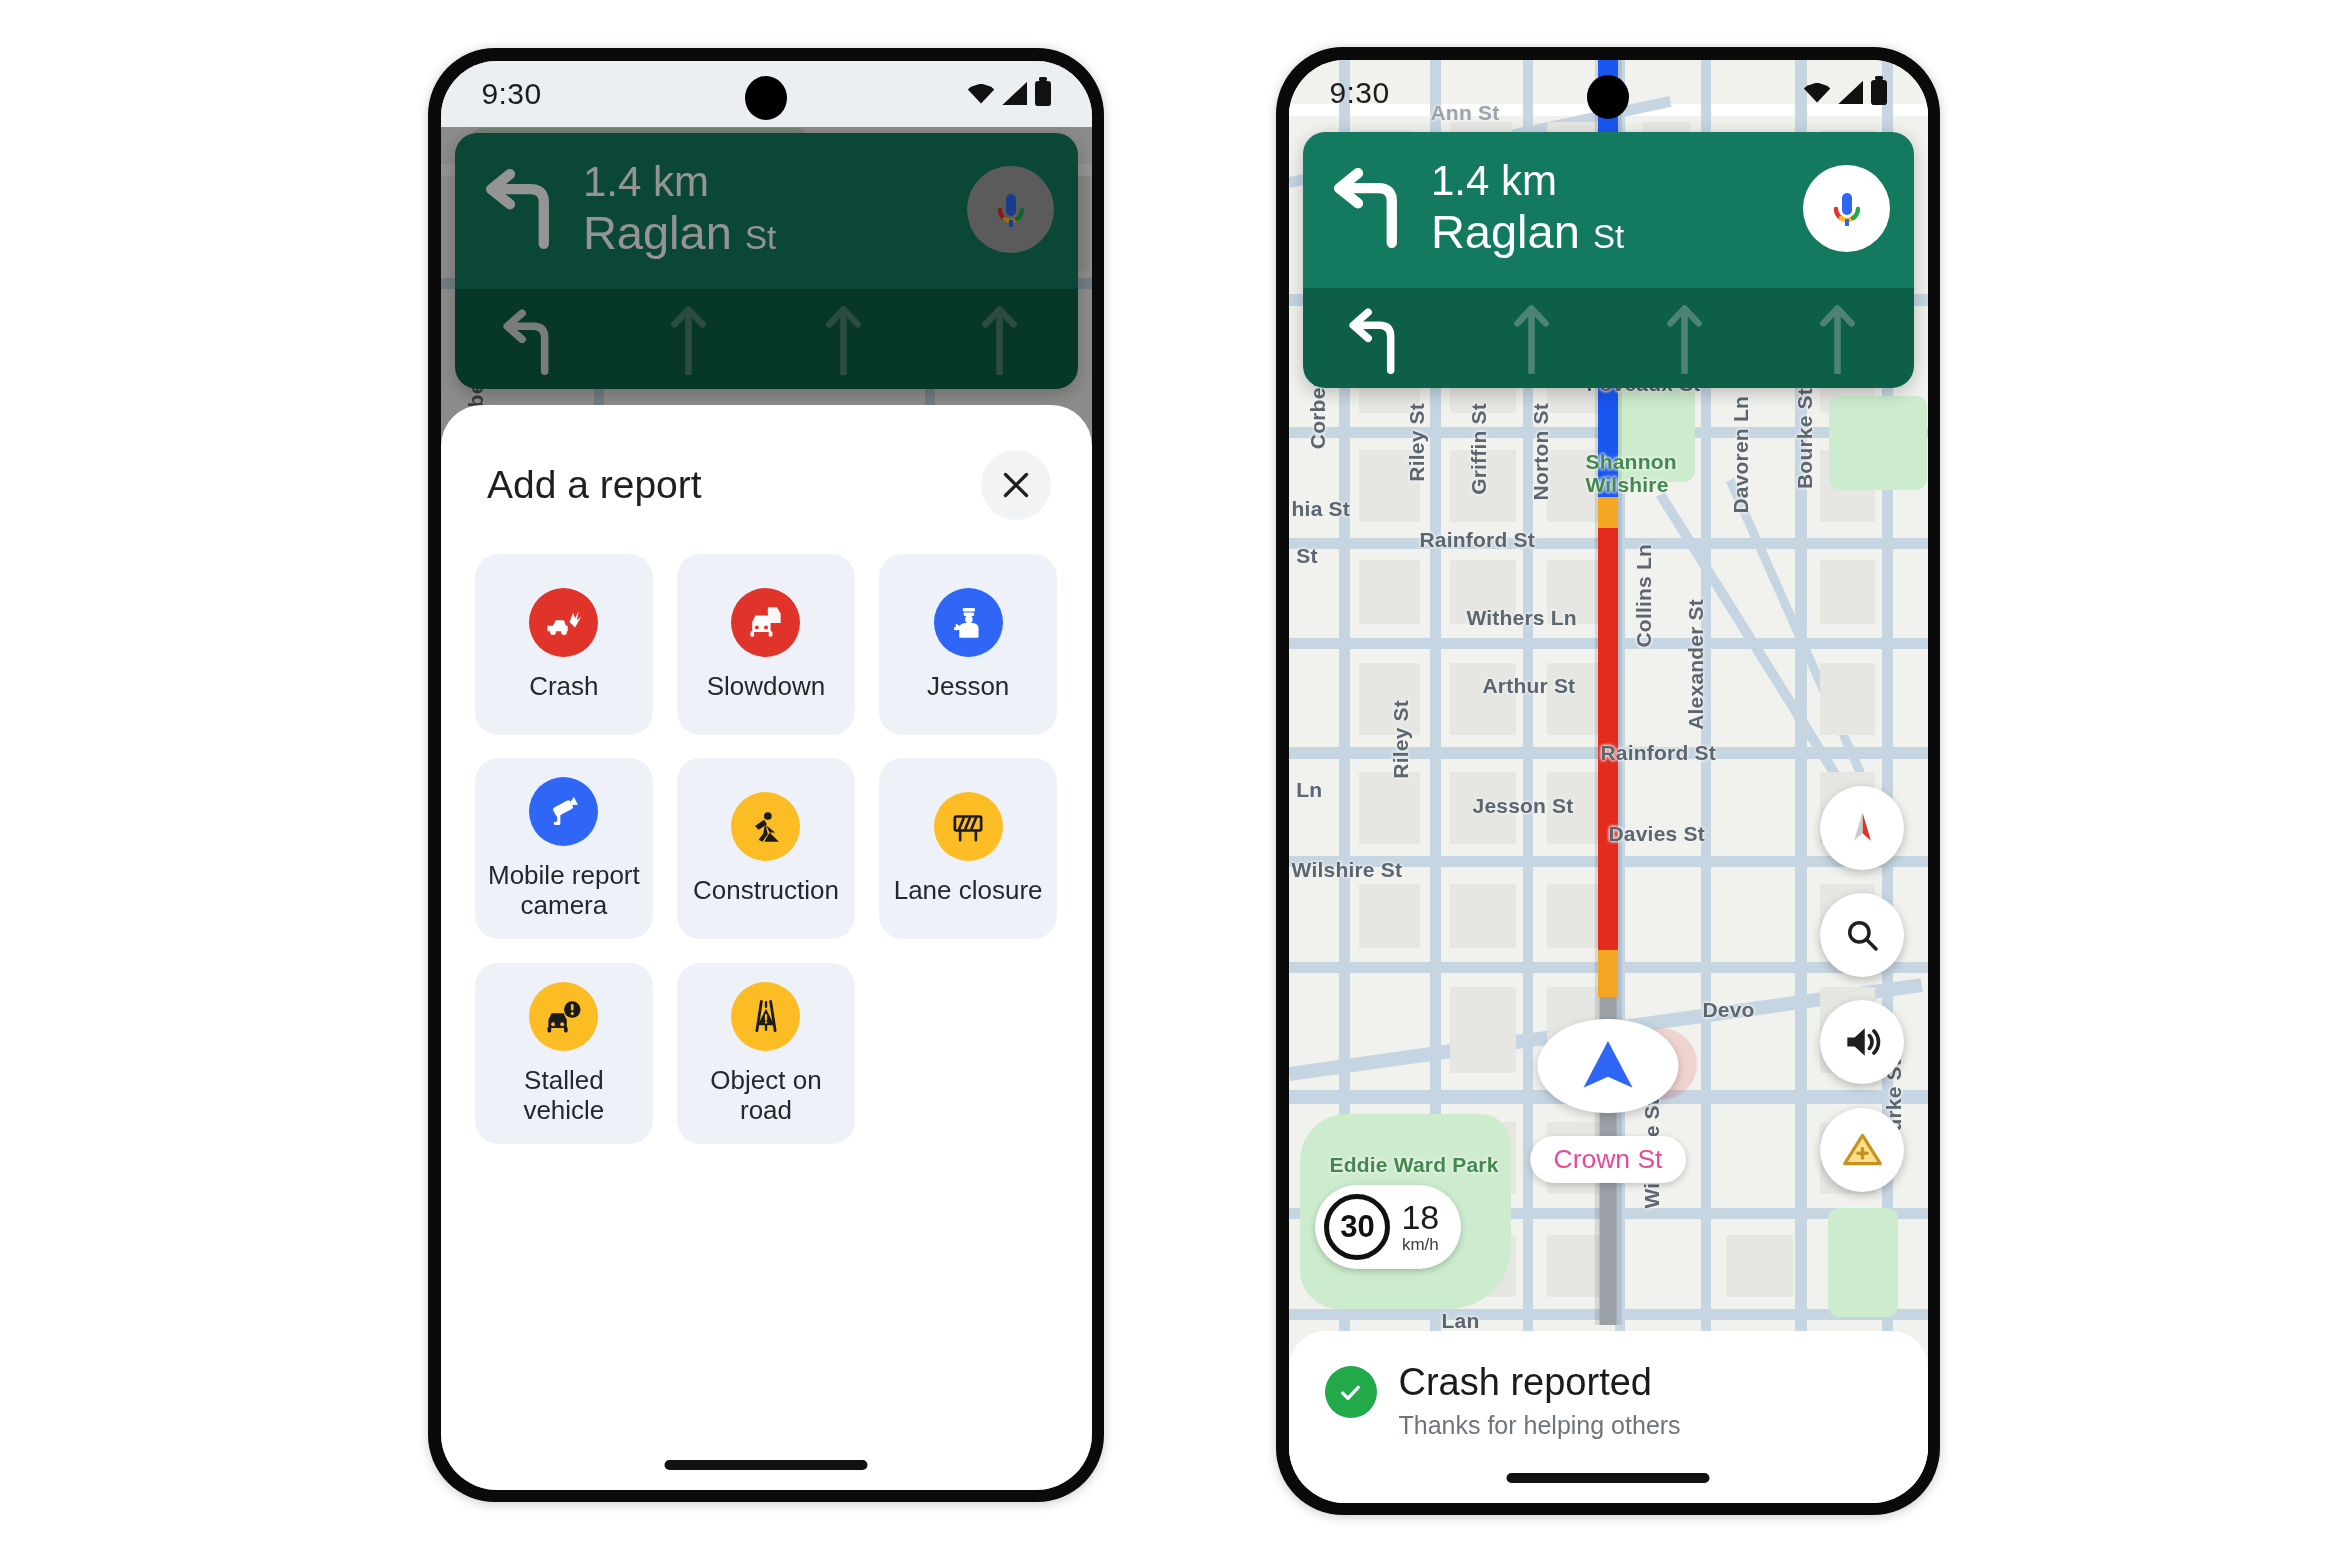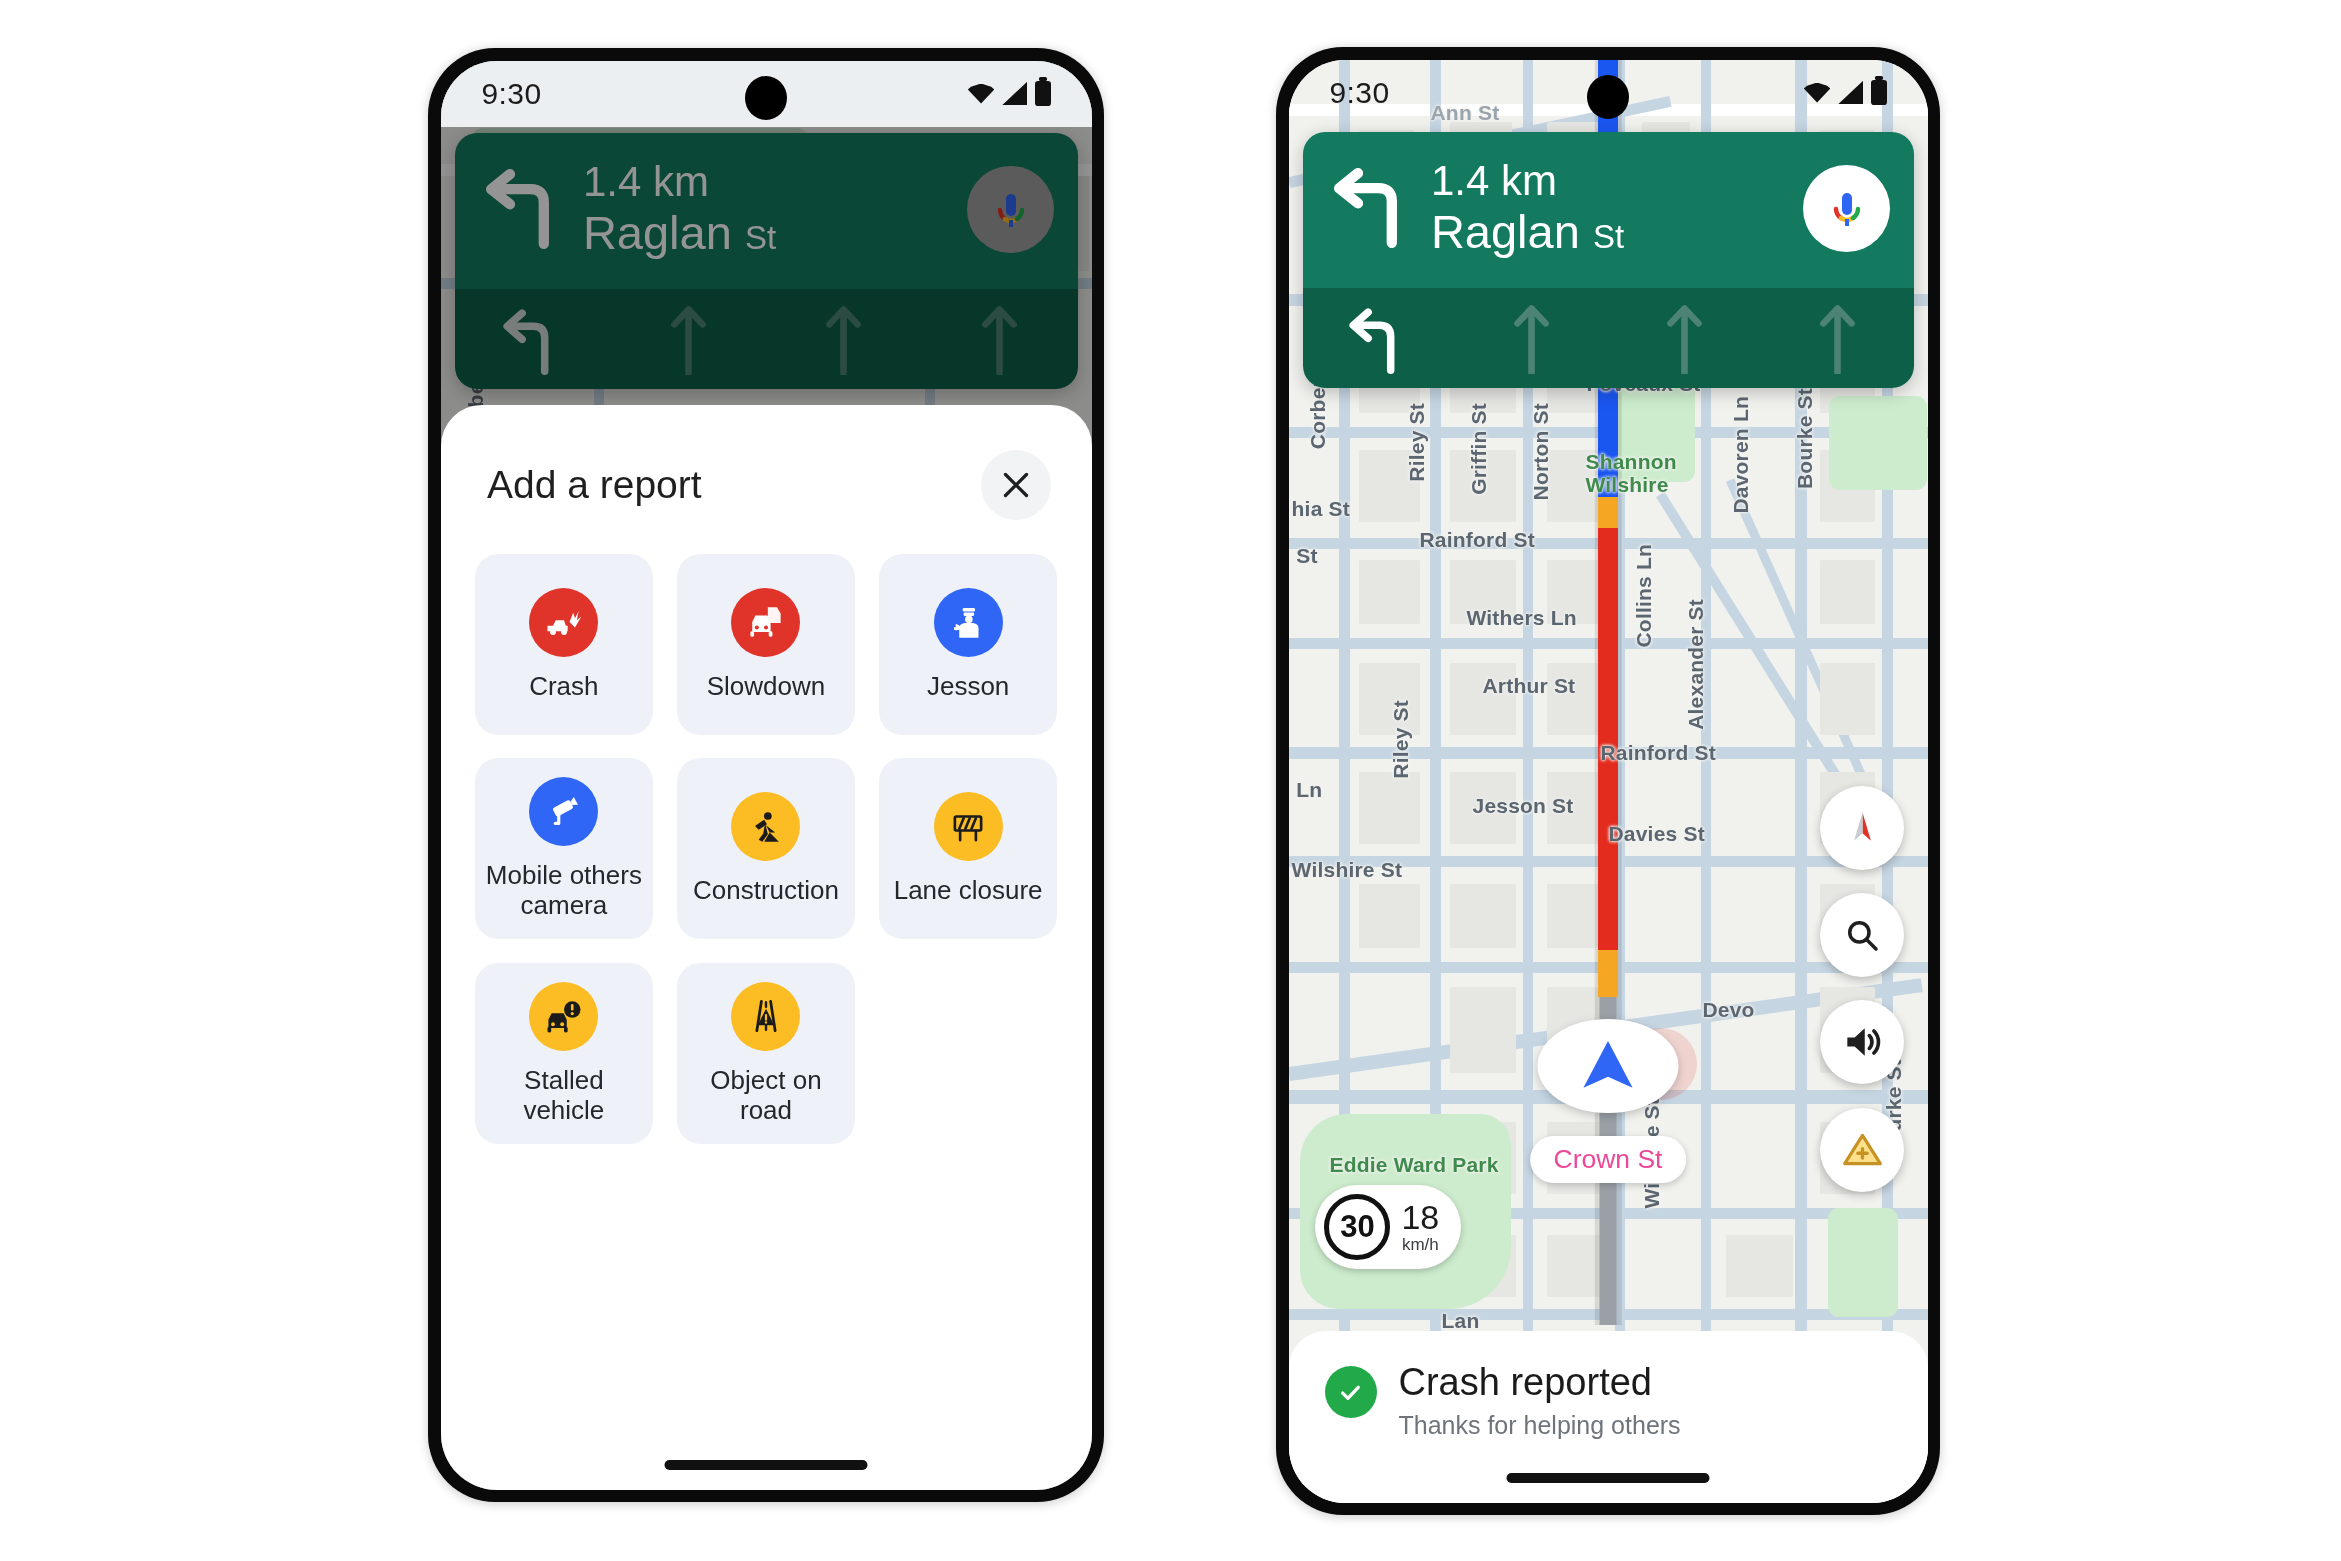--- a/index.html
+++ b/index.html
@@ -444,21 +444,21 @@
           <div class="tile">
             <div class="tile-badge" style="background:#2f66f5;">
               <svg viewBox="0 0 48 48" width="42" height="42">
                 <g transform="rotate(-28 24 22)">
                   <rect x="13" y="14" width="22" height="11" rx="2.6" fill="#fff"></rect>
                   <path d="M35 17 l6 -3 v10 l-6 -3 z" fill="#fff"></path>
                 </g>
                 <path d="M18 27 v10 h-4" stroke="#fff" stroke-width="3.6" fill="none" stroke-linecap="round" stroke-linejoin="round"></path>
               </svg>
             </div>
-            <div class="tile-label">Mobile others
+            <div class="tile-label">Mobile report
 camera</div>
           </div>
 
           <div class="tile">
             <div class="tile-badge" style="background:#fbbc24;">
               <svg viewBox="0 0 48 48" width="44" height="44">
                 <circle cx="26" cy="12" r="4.2" fill="#1b1b1b"></circle>
                 <path d="M22 16 l-10 7 l4 4 l9 -6 z" fill="#1b1b1b"></path>
                 <path d="M23 20 l3 12 l-6 8 l-4 -2 l5 -7 z" fill="#1b1b1b"></path>
                 <path d="M24 22 l10 8 l-6 0 z" fill="#1b1b1b"></path>

